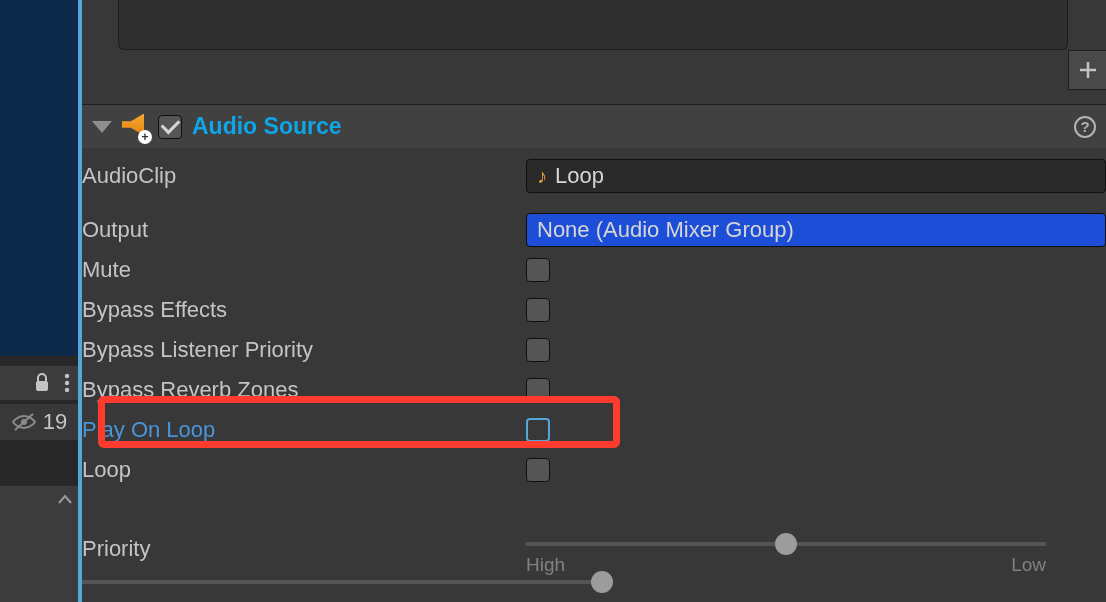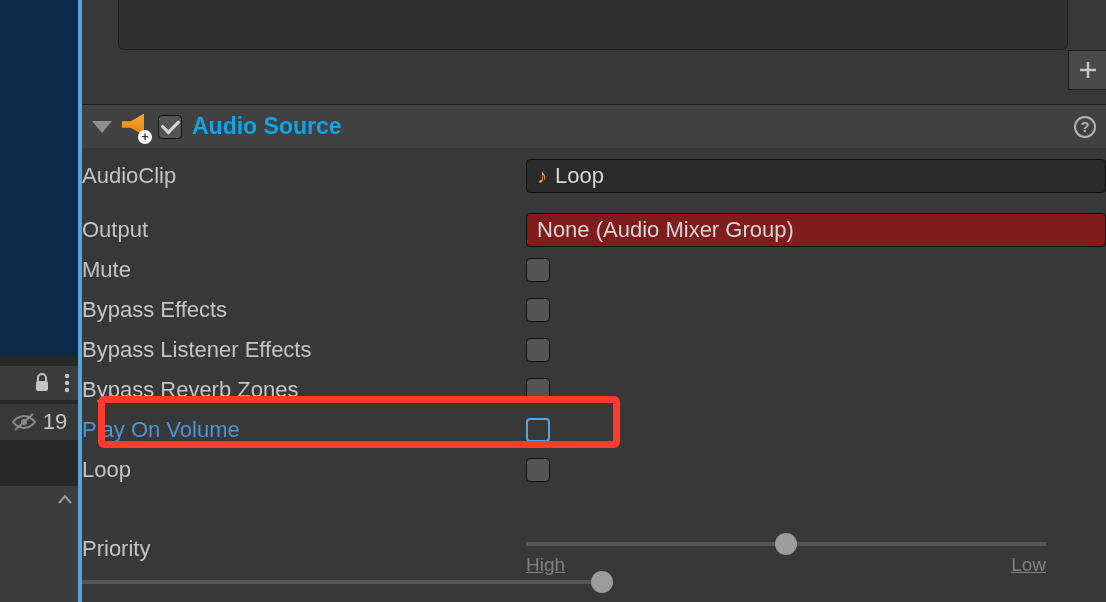--- a/index.html
+++ b/index.html
@@ -224,21 +224,20 @@
   }
   .slider-labels {
     position: absolute;
     top: 28px;
     left: 0;
     width: 520px;
     display: flex;
     justify-content: space-between;
     font-size: 19px;
     color: #808080;
-    text-decoration: underline;
   }
   .highlight-box {
     position: absolute;
     border: 7px solid #ff3b30;
     border-radius: 6px;
     pointer-events: none;
   }
   .lock-ico svg, .kebab-ico svg, .hidden-ico svg { display:block; }
 </style>
 </head>
@@ -309,56 +308,56 @@
           <span>Loop</span>
         </div>
       </div>
     </div>
 
     <div style="height:14px"></div>
 
     <div class="row">
       <div class="label">Output</div>
       <div class="ctrl">
-        <div class="objfield" style="background:#7f1d1d">
+        <div class="objfield" style="background:#1d4ed8">
           <span>None (Audio Mixer Group)</span>
         </div>
       </div>
     </div>
 
     <div class="row">
       <div class="label">Mute</div>
       <div class="ctrl">
           <div class="chk"></div>
         </div>
     </div>
 
     <div class="row">
       <div class="label">Bypass Effects</div>
       <div class="ctrl">
           <div class="chk"></div>
         </div>
     </div>
 
     <div class="row">
-      <div class="label">Bypass Listener Effects</div>
+      <div class="label">Bypass Listener Priority</div>
       <div class="ctrl">
           <div class="chk"></div>
         </div>
     </div>
 
     <div class="row">
       <div class="label">Bypass Reverb Zones</div>
       <div class="ctrl">
           <div class="chk"></div>
         </div>
     </div>
 
     <div class="row" style="position:relative">
-      <div class="label" style="color:#4a94d8">Play On Volume</div>
+      <div class="label" style="color:#4a94d8">Play On Loop</div>
       <div class="ctrl">
           <div class="chk blue"></div>
         </div>
     </div>
 
     <div class="row">
       <div class="label">Loop</div>
       <div class="ctrl">
           <div class="chk"></div>
         </div>

